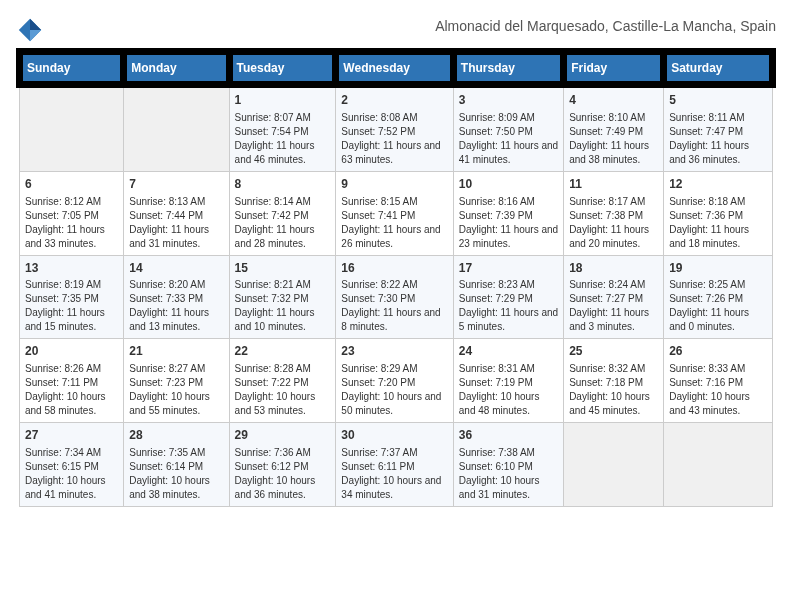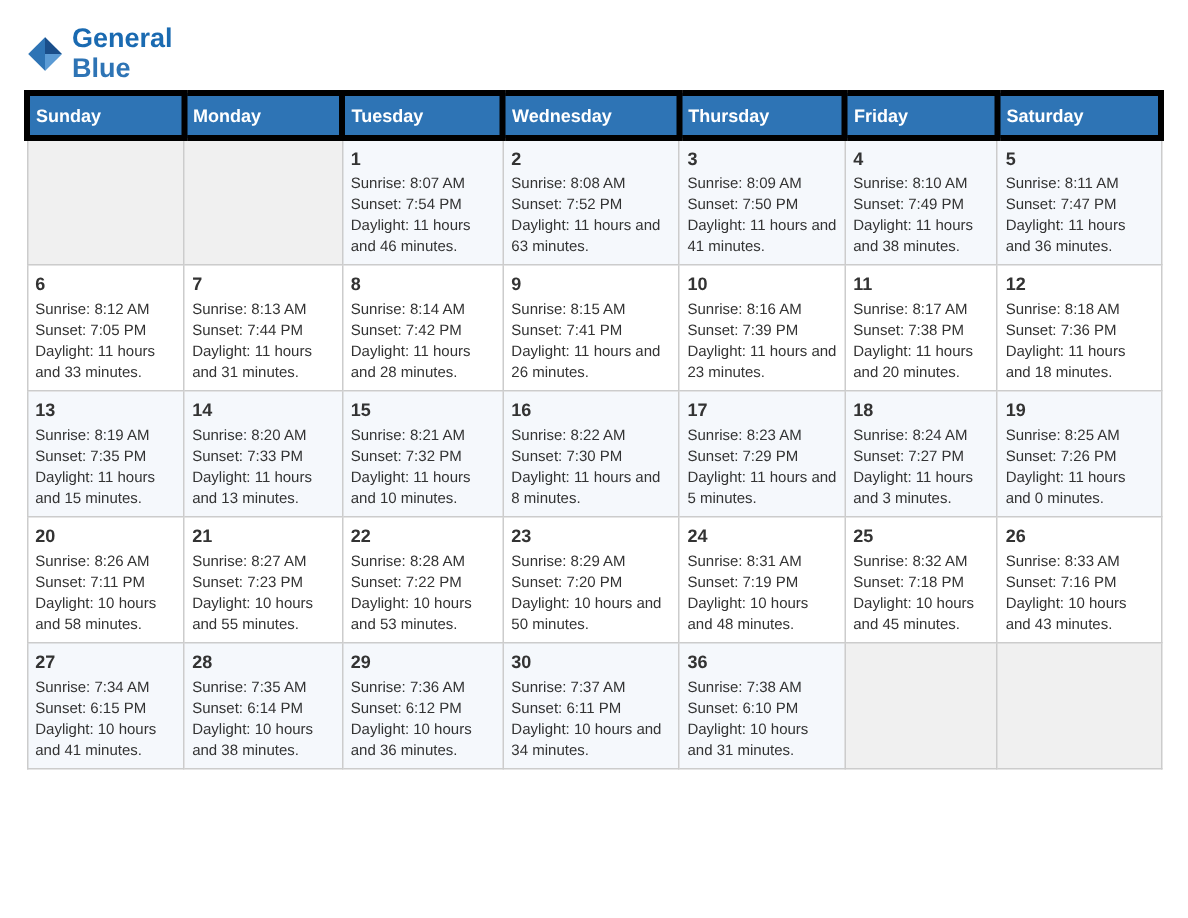--- a/index.html
+++ b/index.html
@@ -50,21 +50,21 @@
     }
     thead tr {
       background-color: #2e74b5;
       color: #fff;
     }
     thead th {
       padding: 6px 4px;
       text-align: left;
       font-size: 12px;
       font-weight: bold;
-      border: 4px solid #000000;
+      border: 7px solid #000000;
     }
     tbody tr {
       border: 1px solid #ccc;
     }
     tbody td {
       vertical-align: top;
       padding: 4px 5px;
       border: 1px solid #ccc;
       min-height: 80px;
       color: #333;
@@ -88,26 +88,23 @@
 </head>
 <body>
 
 <div class="header">
   <div class="logo">
     <svg class="logo-icon" viewBox="0 0 40 40">
       <polygon points="20,4 36,20 20,36 4,20" fill="#2e74b5"></polygon>
       <polygon points="20,4 36,20 20,20" fill="#1a4e8a"></polygon>
       <polygon points="20,20 36,20 20,36" fill="#5b9bd5"></polygon>
     </svg>
-    <div class="logo-text">
-      <div><span>General</span></div>
-      <div><span style="color:#2e74b5">Blue</span></div>
-    </div>
   </div>
   <div class="title-block">
+    <div class="subtitle">Almonacid del Marquesado, Castille-La Mancha, Spain</div>
   </div>
 </div>
 
 <table>
   <thead>
     <tr>
     <th>Sunday</th>
         <th>Monday</th>
         <th>Tuesday</th>
         <th>Wednesday</th>

